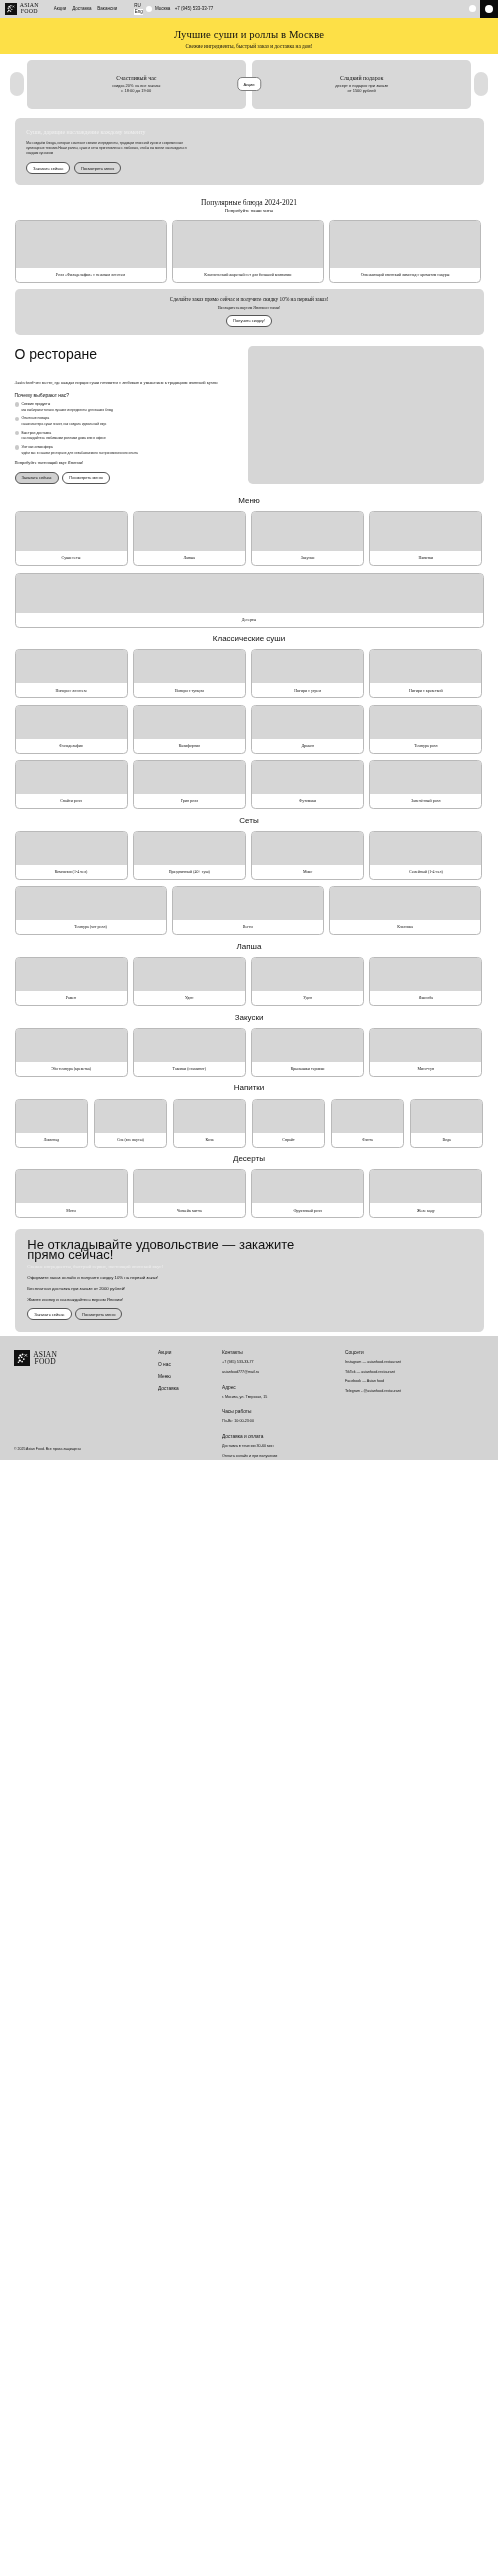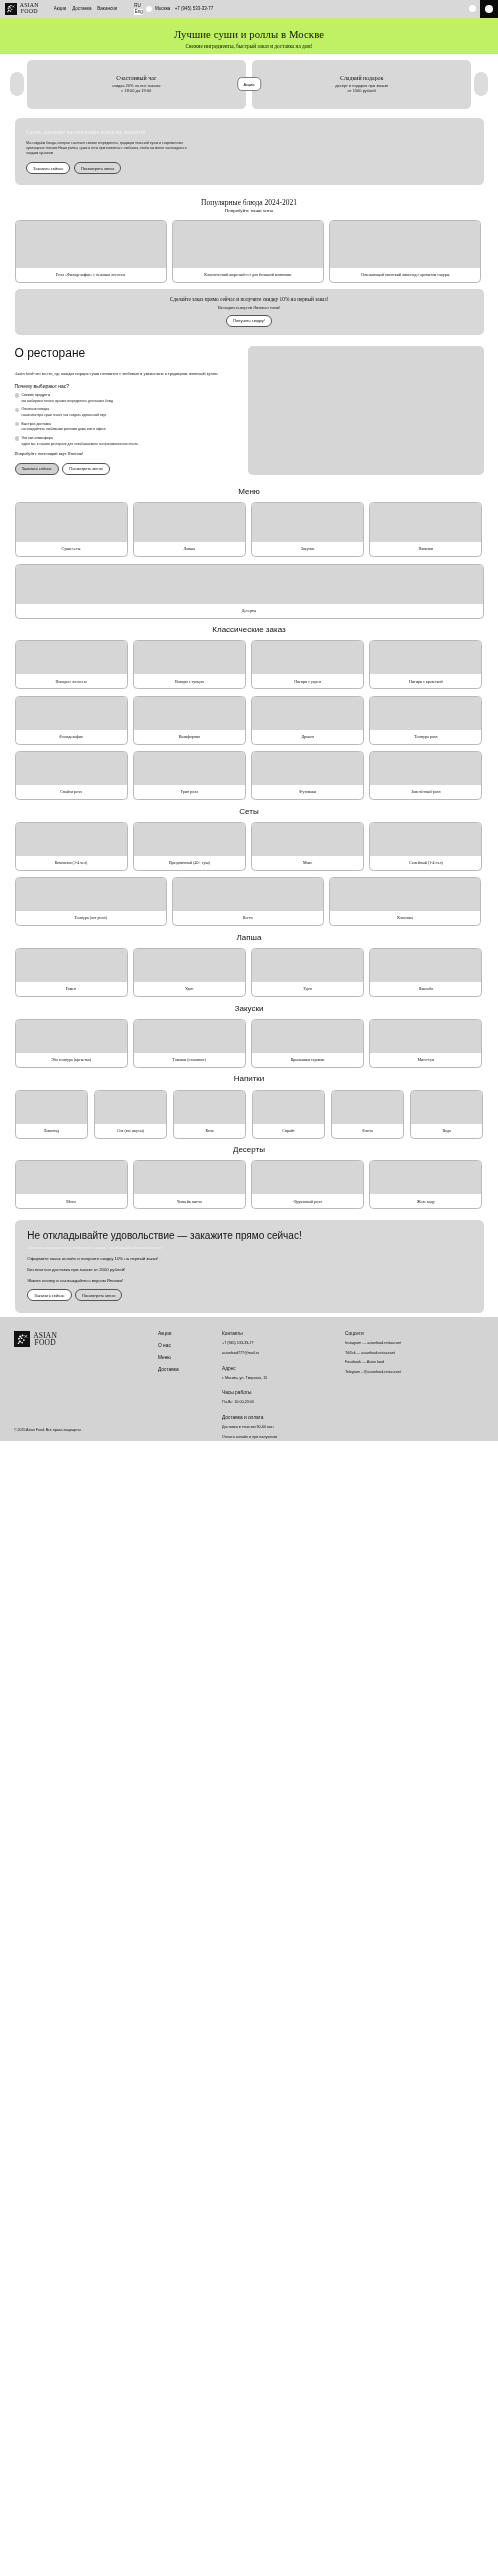--- a/index.html
+++ b/index.html
@@ -55,21 +55,21 @@
   .phone { font-size: 4.5px; margin-left: 4.3px; color: #111; white-space: nowrap;}
   .hdr-right { position: absolute; right: 0; top: 0; height: 17.6px; display: flex; align-items: center; }
   .icon-circle { width: 7px; height: 7px; border-radius: 50%; background: #fff; }
   .cart-box {
     width: 17.6px; height: 17.6px; background: #0b0b0b;
     display: flex; align-items: center; justify-content: center; margin-left: 4.3px;
   }
   .cart-box .icon-circle { width: 8px; height: 8px; }
 
   
-  .hero { text-align: center; padding: 10.7px 0 5.3px; background:#bef264;}
+  .hero { text-align: center; padding: 10.7px 0 5.3px; background:#fde047;}
   .hero h1 {
     font-family: "Liberation Serif", serif;
     font-size: 10.7px; font-weight: 400; color: #111; letter-spacing: 0.1px;
   }
   .hero p {
     font-family: "Liberation Serif", serif;
     font-size: 5.3px; color: #111; margin-top: 2.7px;
   }
 
   
@@ -165,21 +165,21 @@
   }
   .discount p {
     font-family: "Liberation Serif", serif; font-size: 4px; margin: 2.7px 0 4.3px;
   }
   .discount .btn { display: inline-block; }
 
   
   .about { display: flex; gap: 9.6px; margin-bottom: 11.7px; }
   .about-left { width: 224px; }
   .about h2 {
-    font-size: 12px; font-weight: 400; color: #111; margin-bottom: 11px;
+    font-size: 14px; font-weight: 400; color: #111; margin-bottom: 18px;
   }
   .about .lead {
     font-family: "Liberation Serif", serif;
     font-size: 4.3px; line-height: 6.1px; color: #111; margin-bottom: 6.4px;
   }
   .about h3 { font-size: 5px; font-weight: 400; margin-bottom: 3.7px; }
   .feat { display: flex; gap: 2.7px; margin-bottom: 3.7px; align-items: flex-start; }
   .radio {
     width: 4.3px; height: 4.3px; border-radius: 50%; background: #c9c9c9;
     flex: 0 0 auto; margin-top: 0.5px;
@@ -191,21 +191,21 @@
   }
   .about-right {
     flex: 1; background: #d6d6d6; border-radius: 4.8px; min-height: 96px;
   }
 
   
   .cta {
     background: #d8d8d8; border-radius: 5.3px; padding: 10.7px 12.8px 11.7px;
     margin: 10.7px 0 0;
   }
-  .cta h2 { font-size: 10px; font-weight: 400; line-height: 10px; max-width: 299px; }
+  .cta h2 { font-size: 13px; font-weight: 400; line-height: 10px; max-width: 299px; }
   .cta .sub { font-family:"Liberation Serif",serif; font-size: 4.8px; color: #f0f0f0; margin: 3.7px 0 6.4px; }
   .cta .ln { font-size: 4.3px; color: #111; margin-bottom: 5.9px; }
 
   
   footer { background: #d3d3d3; padding: 14px 0 8.5px; margin-top: 4.3px; }
   .fcols { display: flex; padding: 0 14px; }
   .fcol-logo { width: 144px; }
   .fcol-links { width: 64px; }
   .fcol-contacts { width: 123px; }
   .fcol-social { flex: 1; }
@@ -390,21 +390,21 @@
         <div class="cap">Напитки</div>
       </div>
     </div>
     <div class="grid">
       <div class="card" style="width:100%">
         <div class="thumb"></div>
         <div class="cap">Десерты</div>
       </div>
     </div>
 
-    <div class="sec-title sans" style="margin-bottom:6.4px">Классические заказ</div>
+    <div class="sec-title sans" style="margin-bottom:6.4px">Классические суши</div>
     <div class="grid g4">
       <div class="card short">
           <div class="thumb"></div>
           <div class="cap">Нигири с лососем</div>
         </div>
       <div class="card short">
           <div class="thumb"></div>
           <div class="cap">Нигири с тунцом</div>
         </div>
       <div class="card short">

